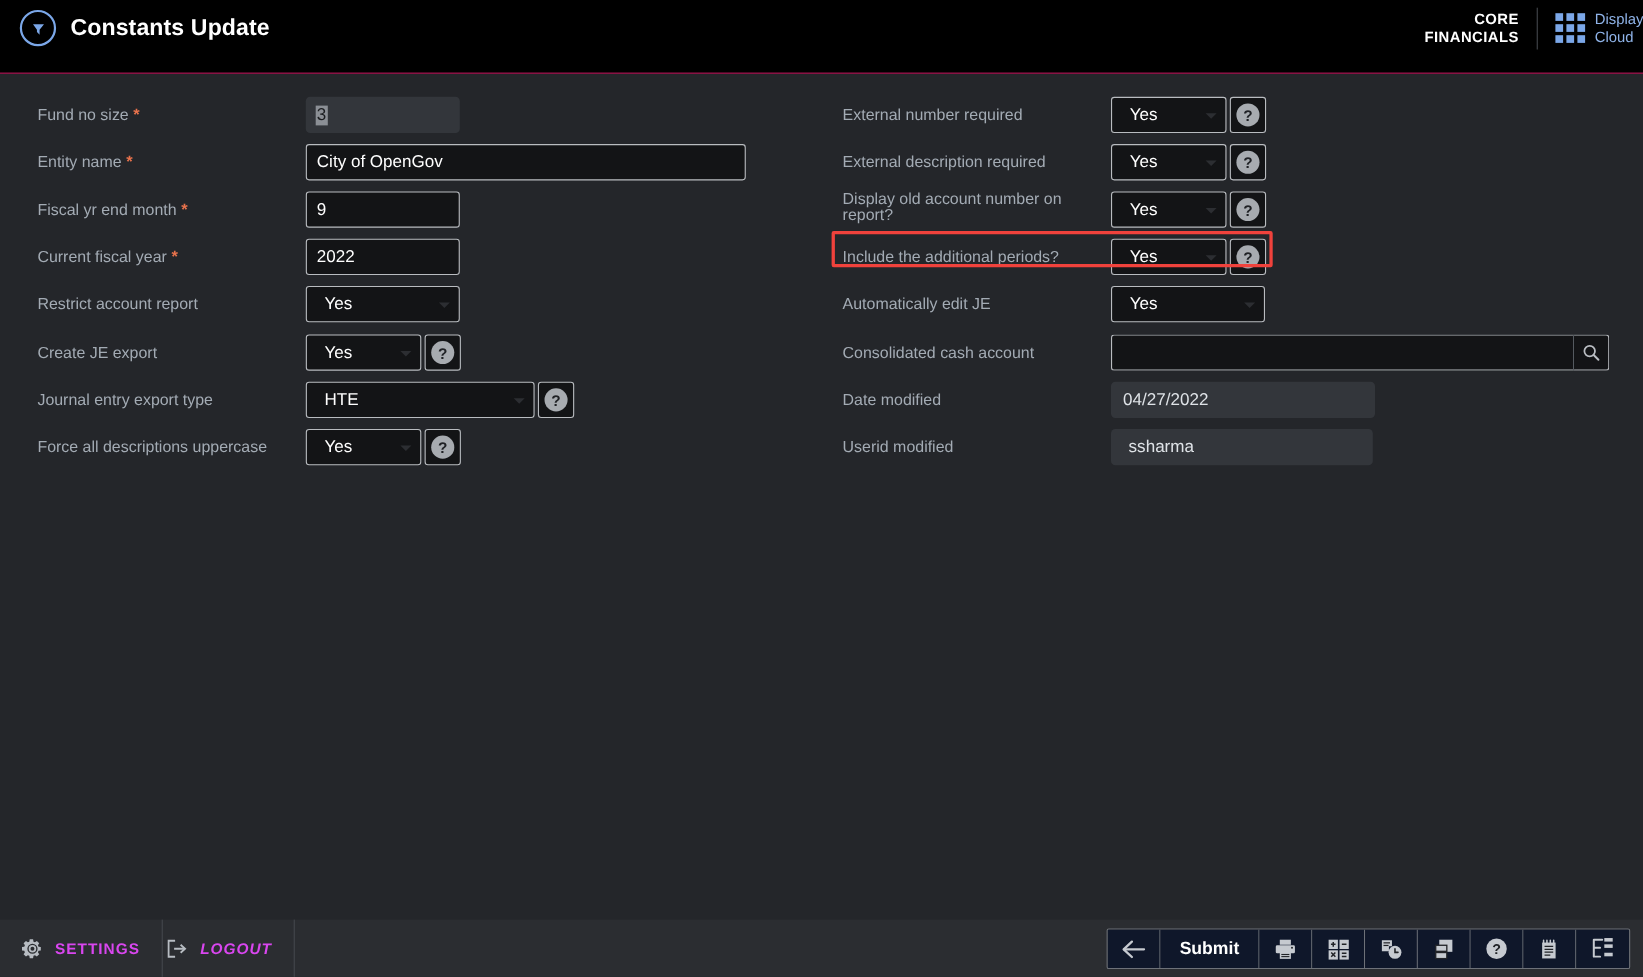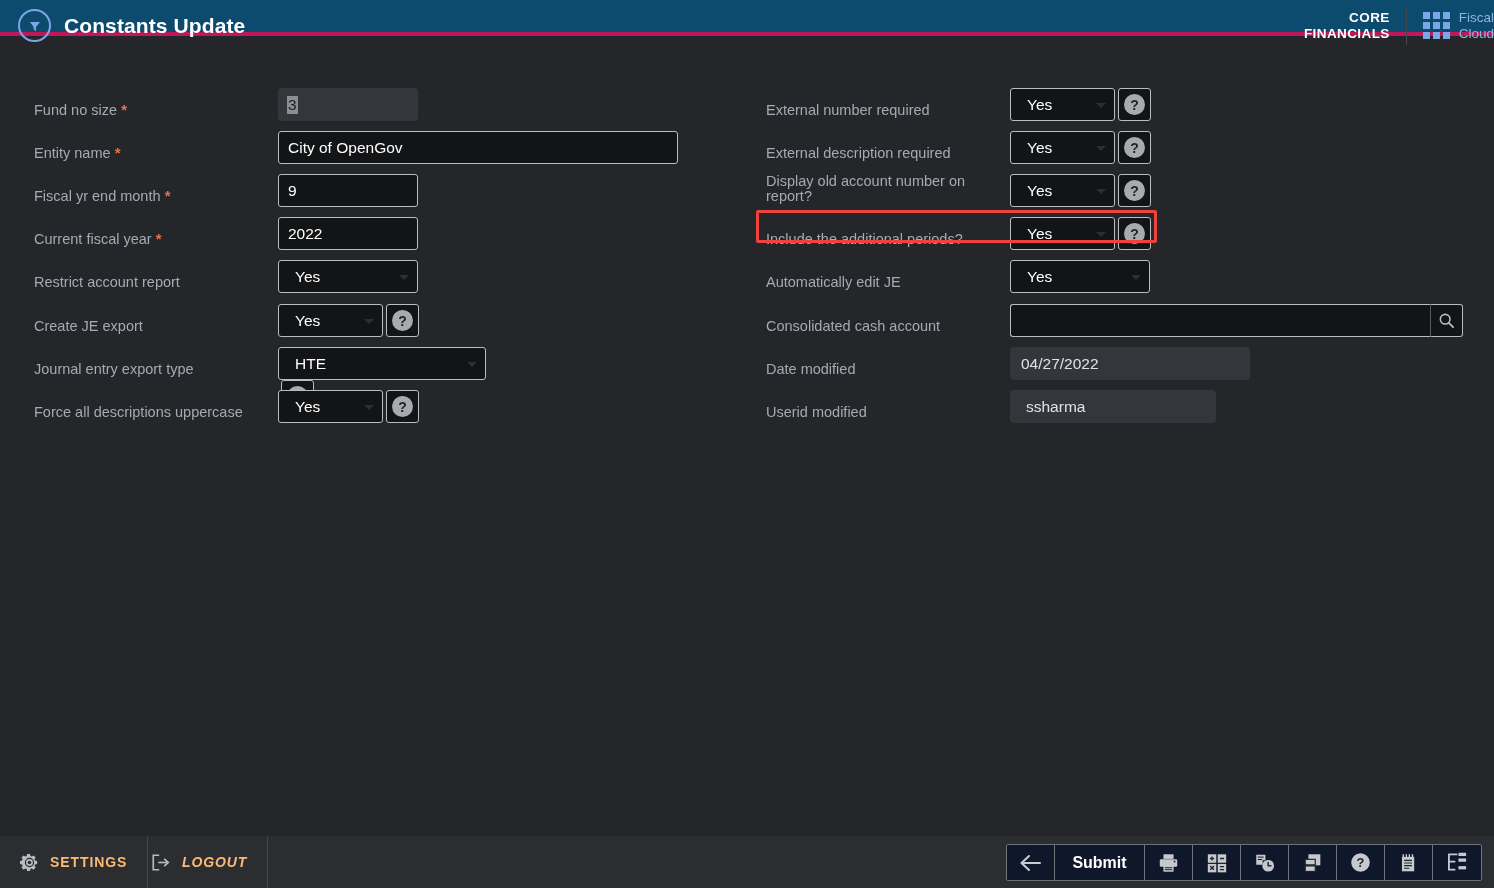--- a/index.html
+++ b/index.html
@@ -6,23 +6,23 @@
   html, body {
     width: 1494px; height: 888px;
     background: #24262a;
     font-family: "Liberation Sans", sans-serif;
     overflow: hidden;
   }
 
   
   #header {
     position: absolute; left: 0; top: 0;
-    width: 1494px; height: 36px;
-    background: #0c4a6e;
-    border-bottom: 4px solid #be185d;
+    width: 1494px; height: 67px;
+    background: #000000;
+    border-bottom: 1px solid #be185d;
   }
   #header-left {
     position: absolute; left: 18px; top: 0; height: 51px;
     display: flex; align-items: center; gap: 13px;
   }
   .logo-circle {
     width: 33px; height: 33px; border-radius: 50%;
     border: 2.5px solid #7ba7e8;
     display: flex; align-items: center; justify-content: center;
     flex: none;
@@ -58,21 +58,21 @@
 
   
   #form-area { position: absolute; left: 0; top: 51px; width: 1494px; height: 785px; }
   .col { position: absolute; top: 0; }
   #col-left  { left: 34px;  width: 700px; }
   #col-right { left: 766px; width: 700px; }
 
   .row { position: absolute; left: 0; height: 36px; }
   .flabel {
     position: absolute; left: 0; top: 0;
-    font-size: 14.5px; color: #a3abb4; line-height: 26px;
+    font-size: 14.5px; color: #a3abb4; line-height: 16px;
     white-space: nowrap;
   }
   .flabel.two-line { white-space: normal; width: 230px; line-height: 15px; }
   .req { color: #e8724c; font-size: 15px; font-weight: bold; }
 
   .ctrl { position: absolute; top: 0; display: flex; align-items: stretch; }
 
   .ipt, .sel {
     background: #131416;
     border: 1px solid #b9bcc0;
@@ -137,21 +137,21 @@
   #footer {
     position: absolute; left: 0; top: 836px;
     width: 1494px; height: 52px;
     background: #2b2d31;
   }
   .foot-btn {
     position: absolute; top: 0; height: 52px;
     display: flex; align-items: center; gap: 11px;
     padding: 0 20px;
     border-right: 1px solid #44474c;
-    color: #fdba74; font-size: 14px; font-weight: bold;
+    color: #d946ef; font-size: 14px; font-weight: bold;
     letter-spacing: .9px;
   }
   #toolbar {
     position: absolute; right: 12px; top: 8px;
     height: 37px; display: flex;
     border: 1px solid #6d7178;
     border-radius: 2px; overflow: hidden;
   }
   .tb {
     height: 35px; min-width: 48px;
@@ -190,21 +190,21 @@
           <i></i>
           <i></i>
           <i></i>
           <i></i>
           <i></i>
           <i></i>
           <i></i>
           <i></i>
       </span>
       <span id="cloud-text">
-        <span>Fiscal</span><br>
+        <span>Display</span><br>
         <span>Cloud</span>
       </span>
     </div>
   </div>
 </div>
 
 <div id="form-area">
   <div class="col" id="col-left">
       <div class="row" style="top: 37px;">
         <div class="flabel" style="top: 9px;">Fund no size<span class="req"> *</span></div>
@@ -248,21 +248,21 @@
             <span>Yes</span>
             <span class="chev"></span>
           </div>
           <span class="helpbtn">
             <span class="help-circle">?</span>
           </span>
         </div>
       </div>
       <div class="row" style="top: 296px;">
         <div class="flabel" style="top: 9px;">Journal entry export type</div>
-        <div class="ctrl" style="left: 244px; flex-direction: column;">
+        <div class="ctrl" style="left: 244px;">
           <div class="sel" style="width: 208px;">
             <span>HTE</span>
             <span class="chev"></span>
           </div>
           <span class="helpbtn">
             <span class="help-circle">?</span>
           </span>
         </div>
       </div>
       <div class="row" style="top: 339px;">
@@ -350,21 +350,21 @@
       </div>
       <div class="row" style="top: 296px;">
         <div class="flabel" style="top: 9px;">Date modified</div>
         <div class="ctrl" style="left: 244px;">
           <div class="ro-plain" style="width: 240px;">04/27/2022</div>
         </div>
       </div>
       <div class="row" style="top: 339px;">
         <div class="flabel" style="top: 9px;">Userid modified</div>
         <div class="ctrl" style="left: 244px;">
-          <div class="ro-plain" style="width: 206px; padding-left: 16px;">ssharma</div>
+          <div class="ro-plain" style="width: 238px; padding-left: 16px;">ssharma</div>
         </div>
       </div>
     </div>
   <div id="highlight" style="left: 756px; top: 159px; width: 401px; height: 33px;"></div>
 </div>
 
 <div id="footer">
   <div class="foot-btn" style="left:0;">
     <span>
       <svg width="19" height="19" viewBox="0 0 20 20">

